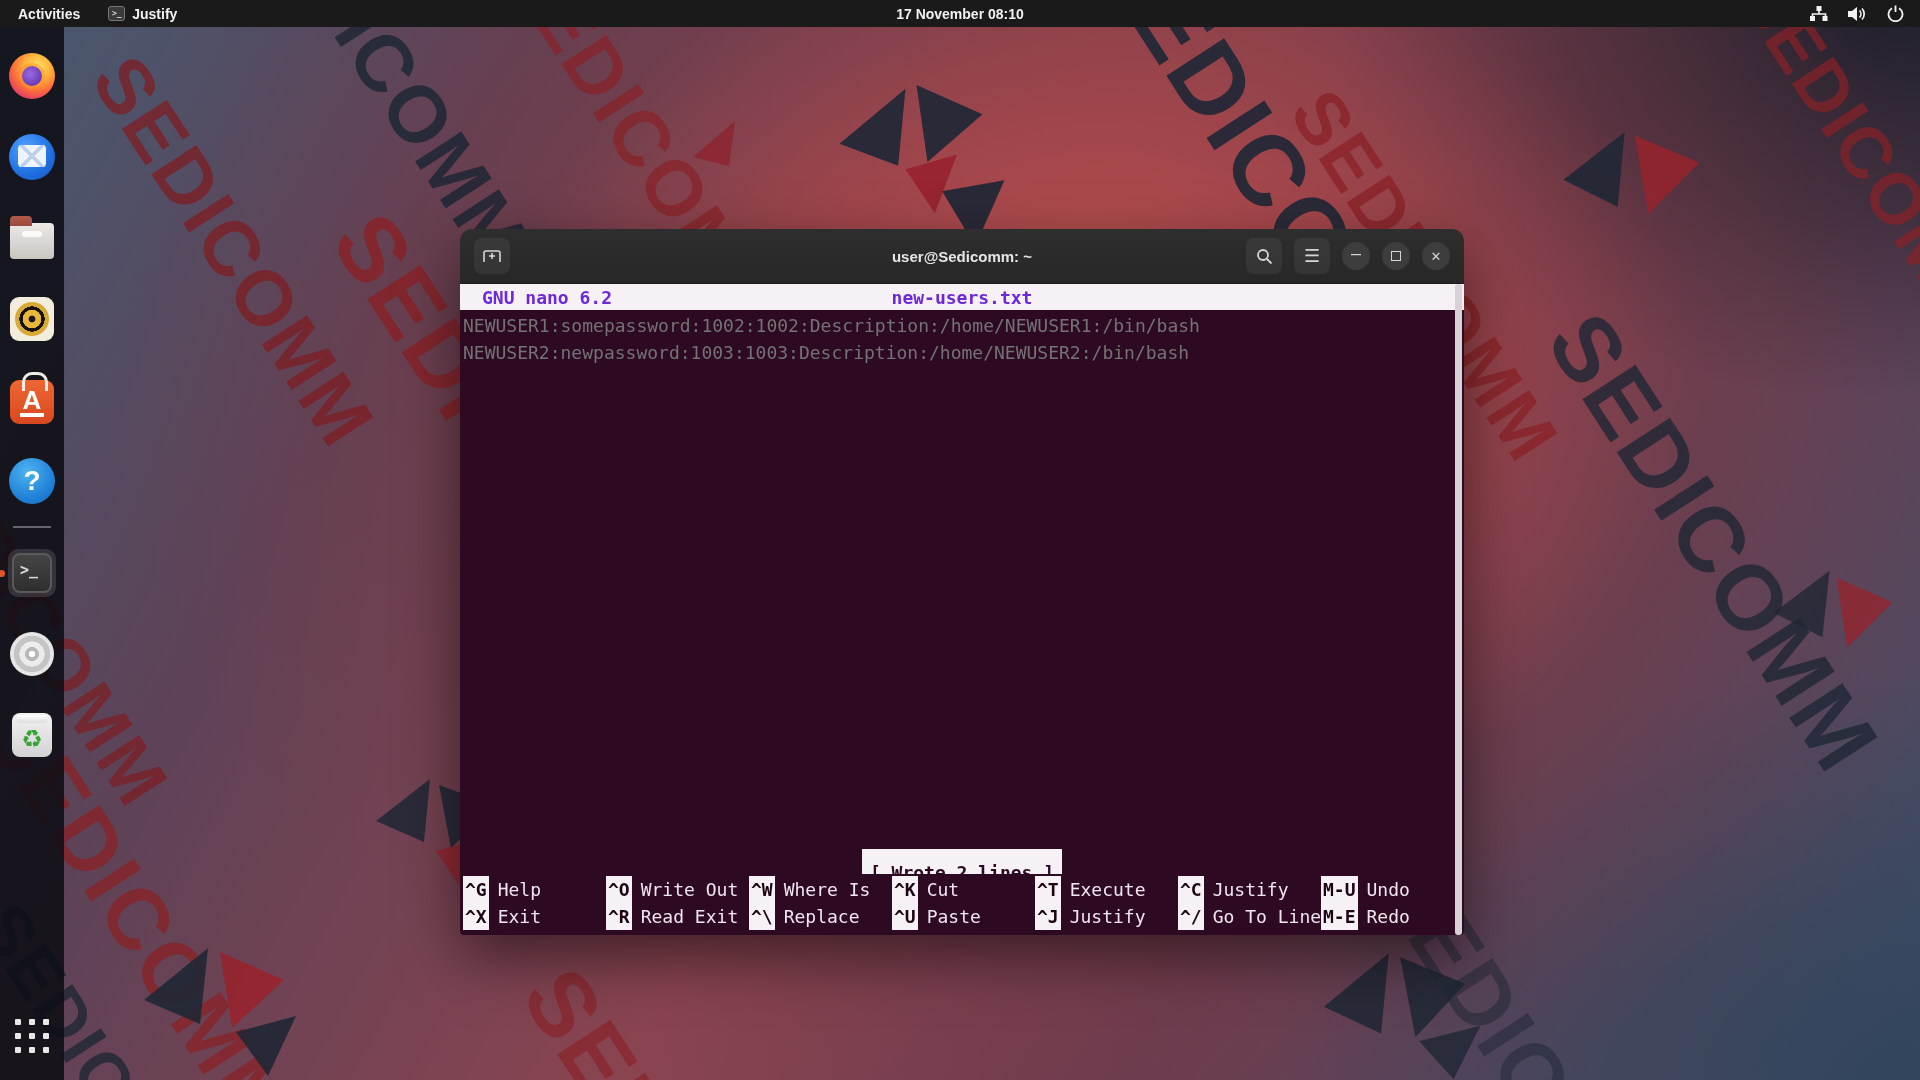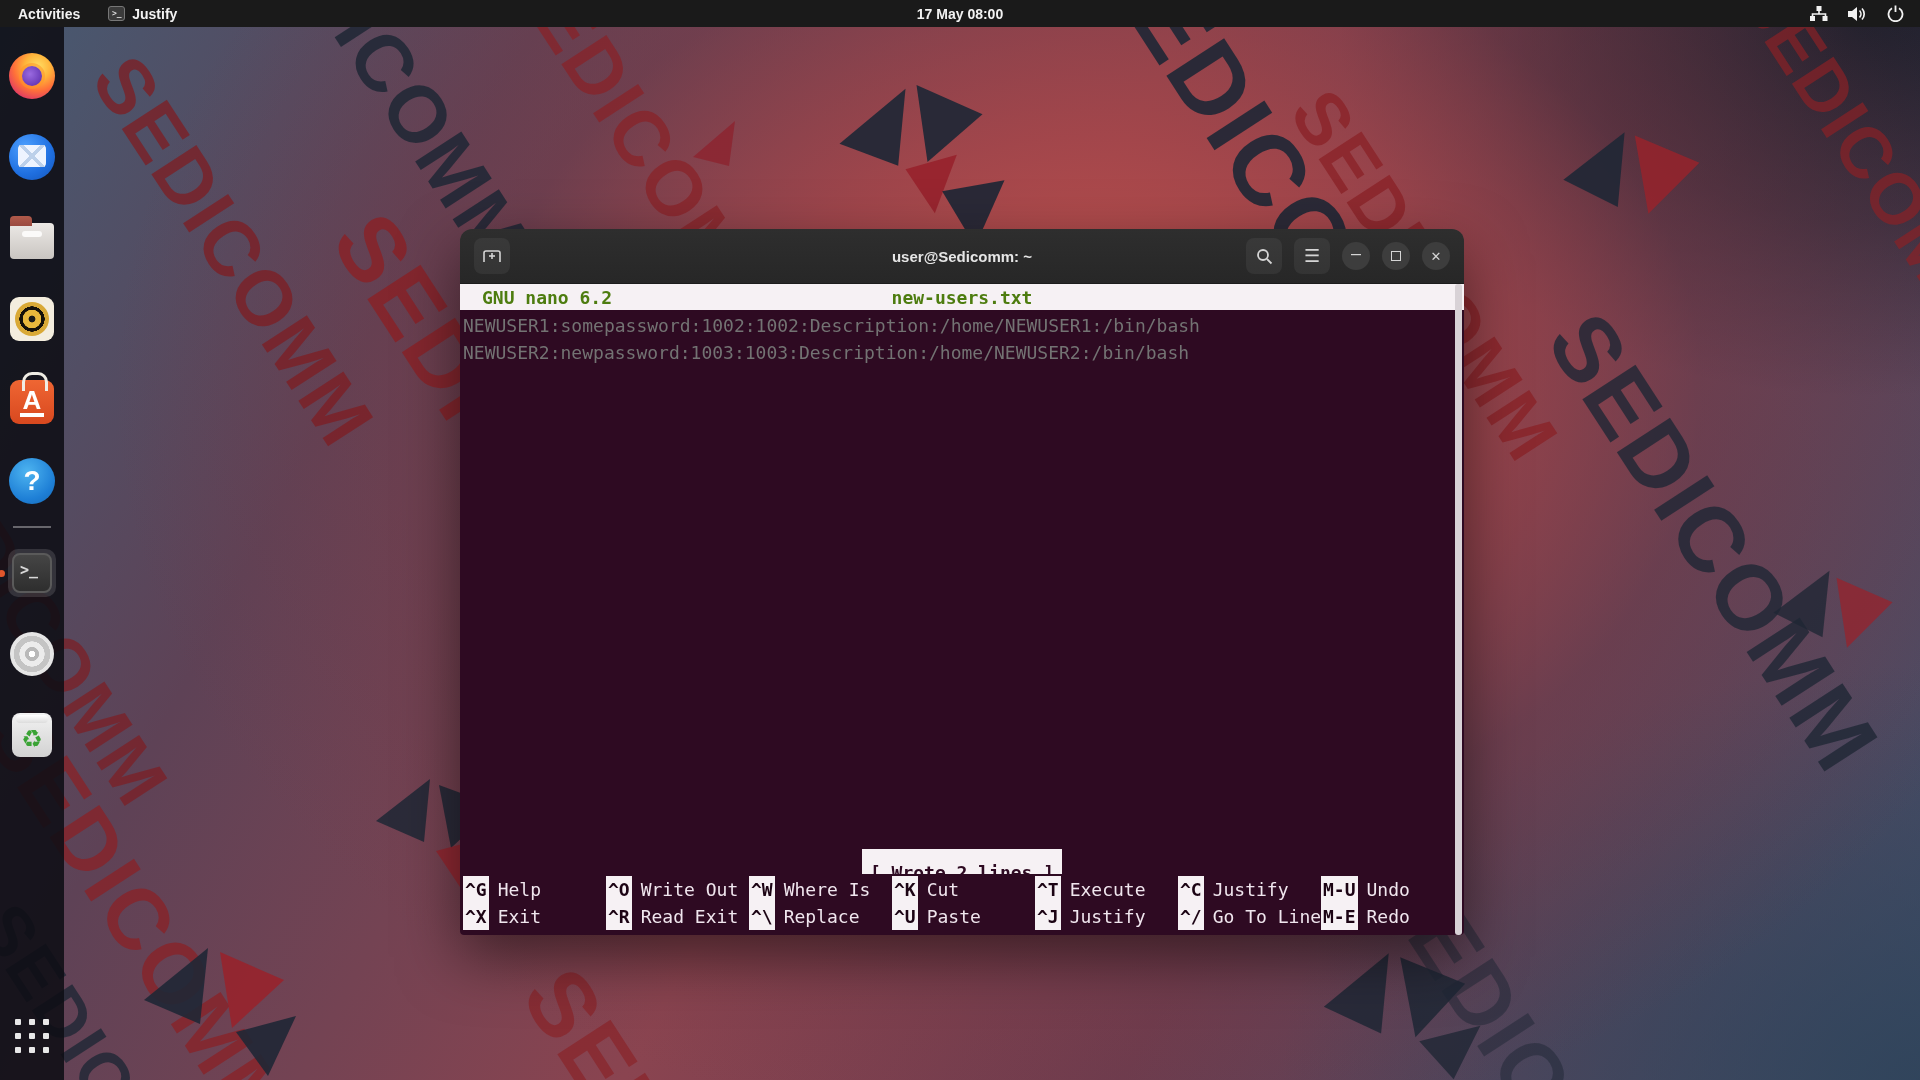--- a/index.html
+++ b/index.html
@@ -106,21 +106,21 @@
   .tbar-right { margin-left:auto; display:flex; align-items:center; gap:12px; z-index:2; }
   .circbtn { width:28px; height:28px; border-radius:50%; background:#3d3d3d; border:none;
     color:#d5d5d5; font-size:15px; line-height:1; display:flex; align-items:center; justify-content:center; }
   .circbtn .maxsq { width:10px; height:10px; border:1.5px solid #d5d5d5; }
   .circbtn.minb span { margin-top:-6px; font-size:18px; }
   .menu-glyph { font-size:18px; letter-spacing:0; }
 
   
   #nano { flex:1 1 auto; background:#2e0a22; position:relative; display:flex; flex-direction:column;
     font-family:"DejaVu Sans Mono", monospace; font-size:18px; }
-  .nano-header { height:26px; flex:0 0 auto; background:#f6f1f4; color:#4d7c0f; font-weight:bold;
+  .nano-header { height:26px; flex:0 0 auto; background:#f6f1f4; color:#6d28d9; font-weight:bold;
     display:flex; align-items:center; position:relative; }
   .nano-app { padding-left:22px; }
   .nano-file { position:absolute; left:0; right:0; text-align:center; }
   .nano-body { flex:1 1 auto; padding:2px 28px 0 3px; color:#737373; line-height:27px; white-space:pre; overflow:hidden; }
   .nano-status-row { flex:0 0 auto; height:25px; display:flex; justify-content:center; margin-bottom:2px; }
   .nano-status { background:#f6f1f4; color:#2e0a22; font-weight:bold; padding:12px 8px; line-height:24px; }
   .nano-shortcuts { flex:0 0 auto; display:grid; grid-template-columns:repeat(7, 1fr);
     padding:0 0 5px 3px; line-height:27px; }
   .sc { display:flex; align-items:baseline; white-space:nowrap; overflow:hidden; }
   .sck { background:#f6f1f4; color:#1c0414; font-weight:bold; padding:0 2px; flex:0 0 auto; }
@@ -181,21 +181,21 @@
     <polygon points="44,8 82,24 52,54" fill="#97232c" opacity="0.85"></polygon>
   </svg>
 </div>
 
 <div id="topbar">
   <div class="tb-activities">Activities</div>
   <div class="tb-appchip">
     <div class="tb-appicon">&gt;_</div>
     <span>Justify</span>
   </div>
-  <div class="tb-clock">17 May 08:00</div>
+  <div class="tb-clock">17 November 08:10</div>
   <div class="tb-right">
     <svg width="18" height="16" viewBox="0 0 18 16">
       <rect x="6.5" y="0" width="5" height="5" fill="#f2f2f2"></rect>
       <rect x="0" y="10" width="5" height="5" fill="#f2f2f2"></rect>
       <rect x="12.5" y="10" width="5" height="5" fill="#f2f2f2"></rect>
       <path d="M9 5 v3 M2.5 10 v-2 h13 v2" stroke="#f2f2f2" stroke-width="1.6" fill="none"></path>
     </svg>
     <svg width="19" height="16" viewBox="0 0 19 16">
       <polygon points="0,5 4,5 9,1 9,15 4,11 0,11" fill="#f2f2f2"></polygon>
       <path d="M11.5 4.5 a5 5 0 0 1 0 7" stroke="#f2f2f2" stroke-width="1.7" fill="none"></path>

